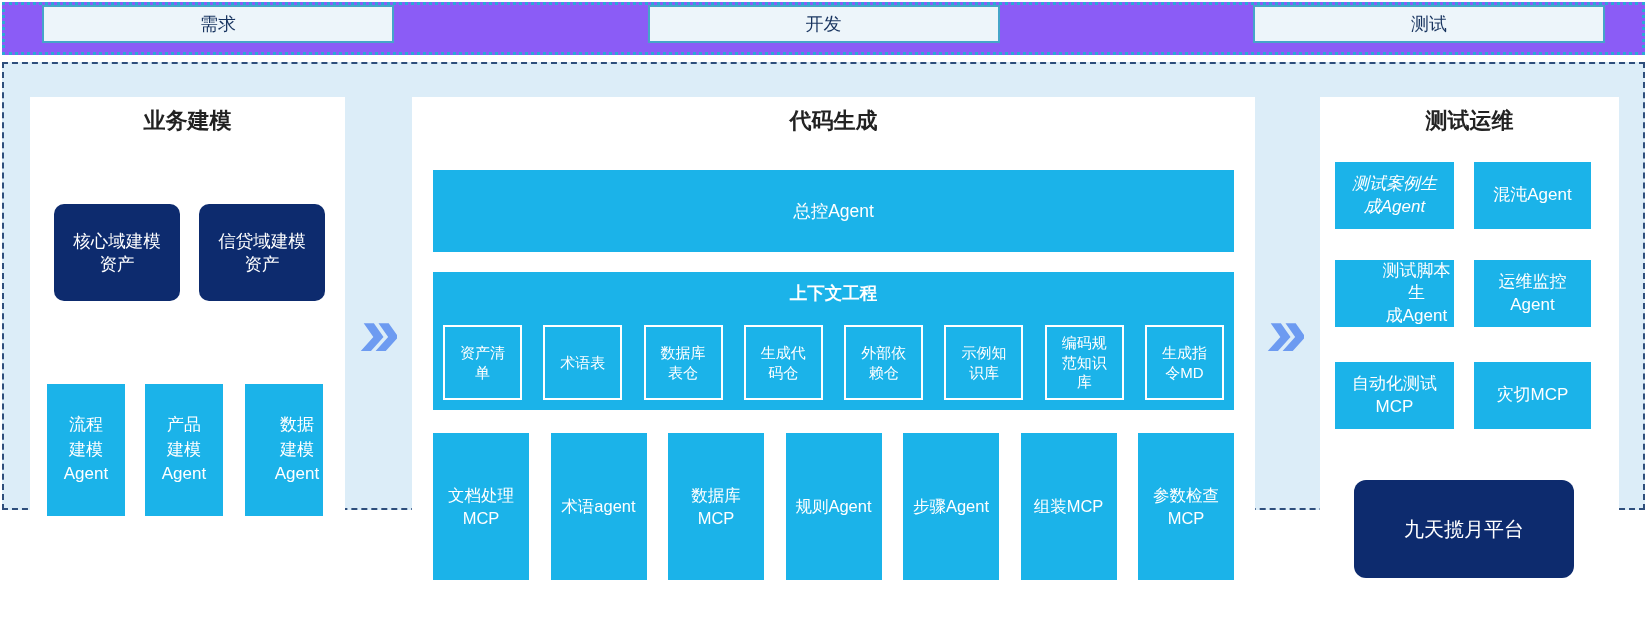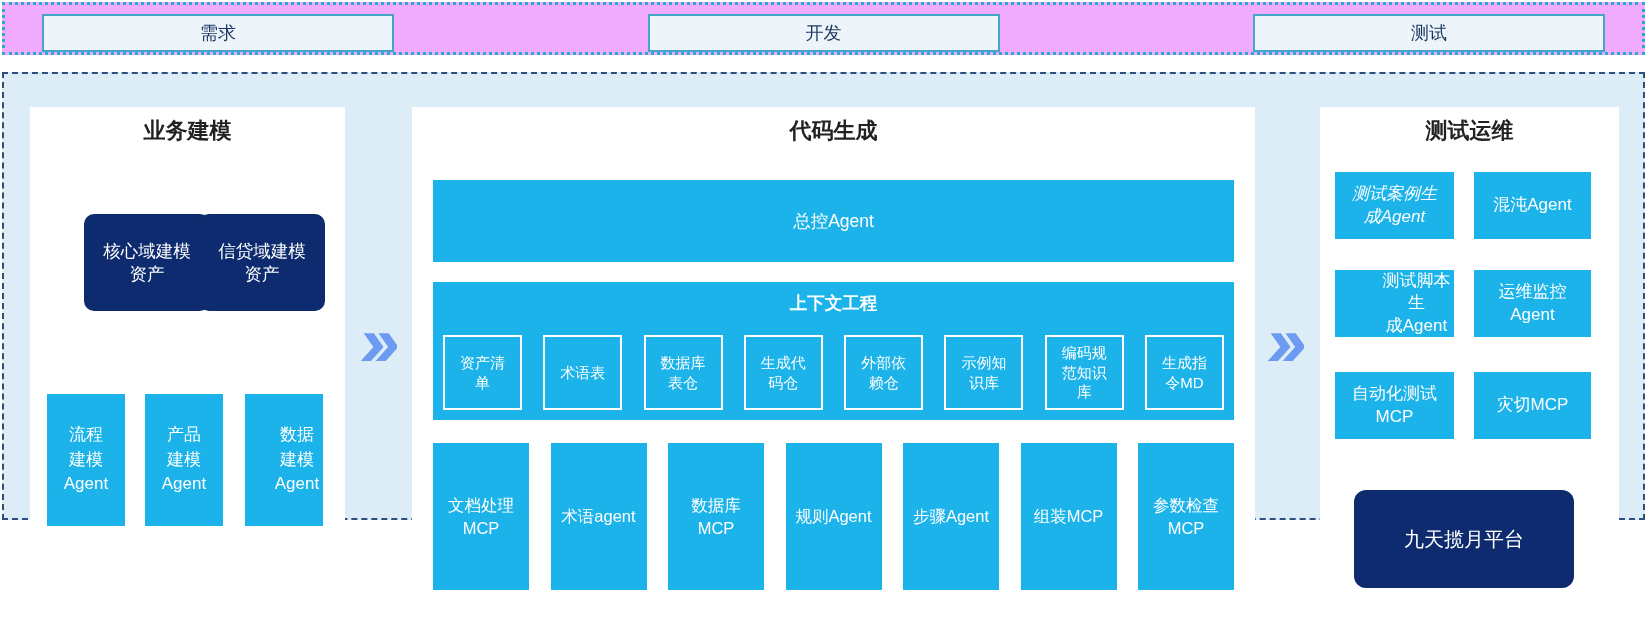--- a/index.html
+++ b/index.html
@@ -2,43 +2,43 @@
 <html><head>
 <meta charset="utf-8">
 <style>
   * { margin:0; padding:0; box-sizing:border-box; }
   html,body { background:#fff; }
   body { font-family:"Liberation Sans","DejaVu Sans",sans-serif; }
   #app { position:relative; width:1647px; height:629px; background:#fff; overflow:hidden; }
 
   
   .top-strip { position:absolute; left:2px; top:2px; width:1643px; height:53px;
-    border:3px dotted #2ba9d6; background:#f0abfc;
-    display:flex; align-items:flex-end; justify-content:space-between; padding:0 37px; }
+    border:3px dotted #2ba9d6; background:#8b5cf6;
+    display:flex; align-items:flex-start; justify-content:space-between; padding:0 37px; }
   .phase-box { width:352px; height:38px; background:#edf5fa; border:2px solid #45a5c9;
     display:flex; align-items:center; justify-content:center;
     font-size:18px; color:#17335f; }
 
   
-  .main { position:absolute; left:2px; top:72px; width:1643px; height:448px;
+  .main { position:absolute; left:2px; top:62px; width:1643px; height:448px;
     border:2px dashed #2e4e7c; background:#dcedf8; }
 
   .panel { position:absolute; top:33px; height:515px; background:#fff; }
   .panel-title { position:absolute; top:9px; left:0; right:0; text-align:center;
     font-size:22px; font-weight:bold; color:#222; }
 
   .box { position:absolute; display:flex; align-items:center; justify-content:center;
     text-align:center; white-space:pre-line; }
   .cyan { background:#1bb3e9; color:#fff; }
   .navy { background:#0d2b6e; color:#fff; border-radius:10px; }
 
   
   .panel-business { left:26px; width:315px; }
   .asset-box { width:126px; height:97px; font-size:17.5px; line-height:1.3; }
-  .asset-0 { left:24px; top:107px;margin-left:30px; }
+  .asset-0 { left:24px; top:107px; }
   .asset-1 { left:169px; top:107px; }
   .bagent-box { width:78px; height:132px; font-size:17px; line-height:1.45; }
   .bagent-0 { left:17px; top:287px; }
   .bagent-1 { left:115px; top:287px; }
   .bagent-2 { left:215px; top:287px;padding-left:26px; }
 
   
   .panel-codegen { left:408px; width:843px; }
   .master-bar { left:21px; top:73px; width:801px; height:82px; font-size:17.5px; }
   .context-wrap { position:absolute; left:21px; top:175px; width:801px; height:138px; }

